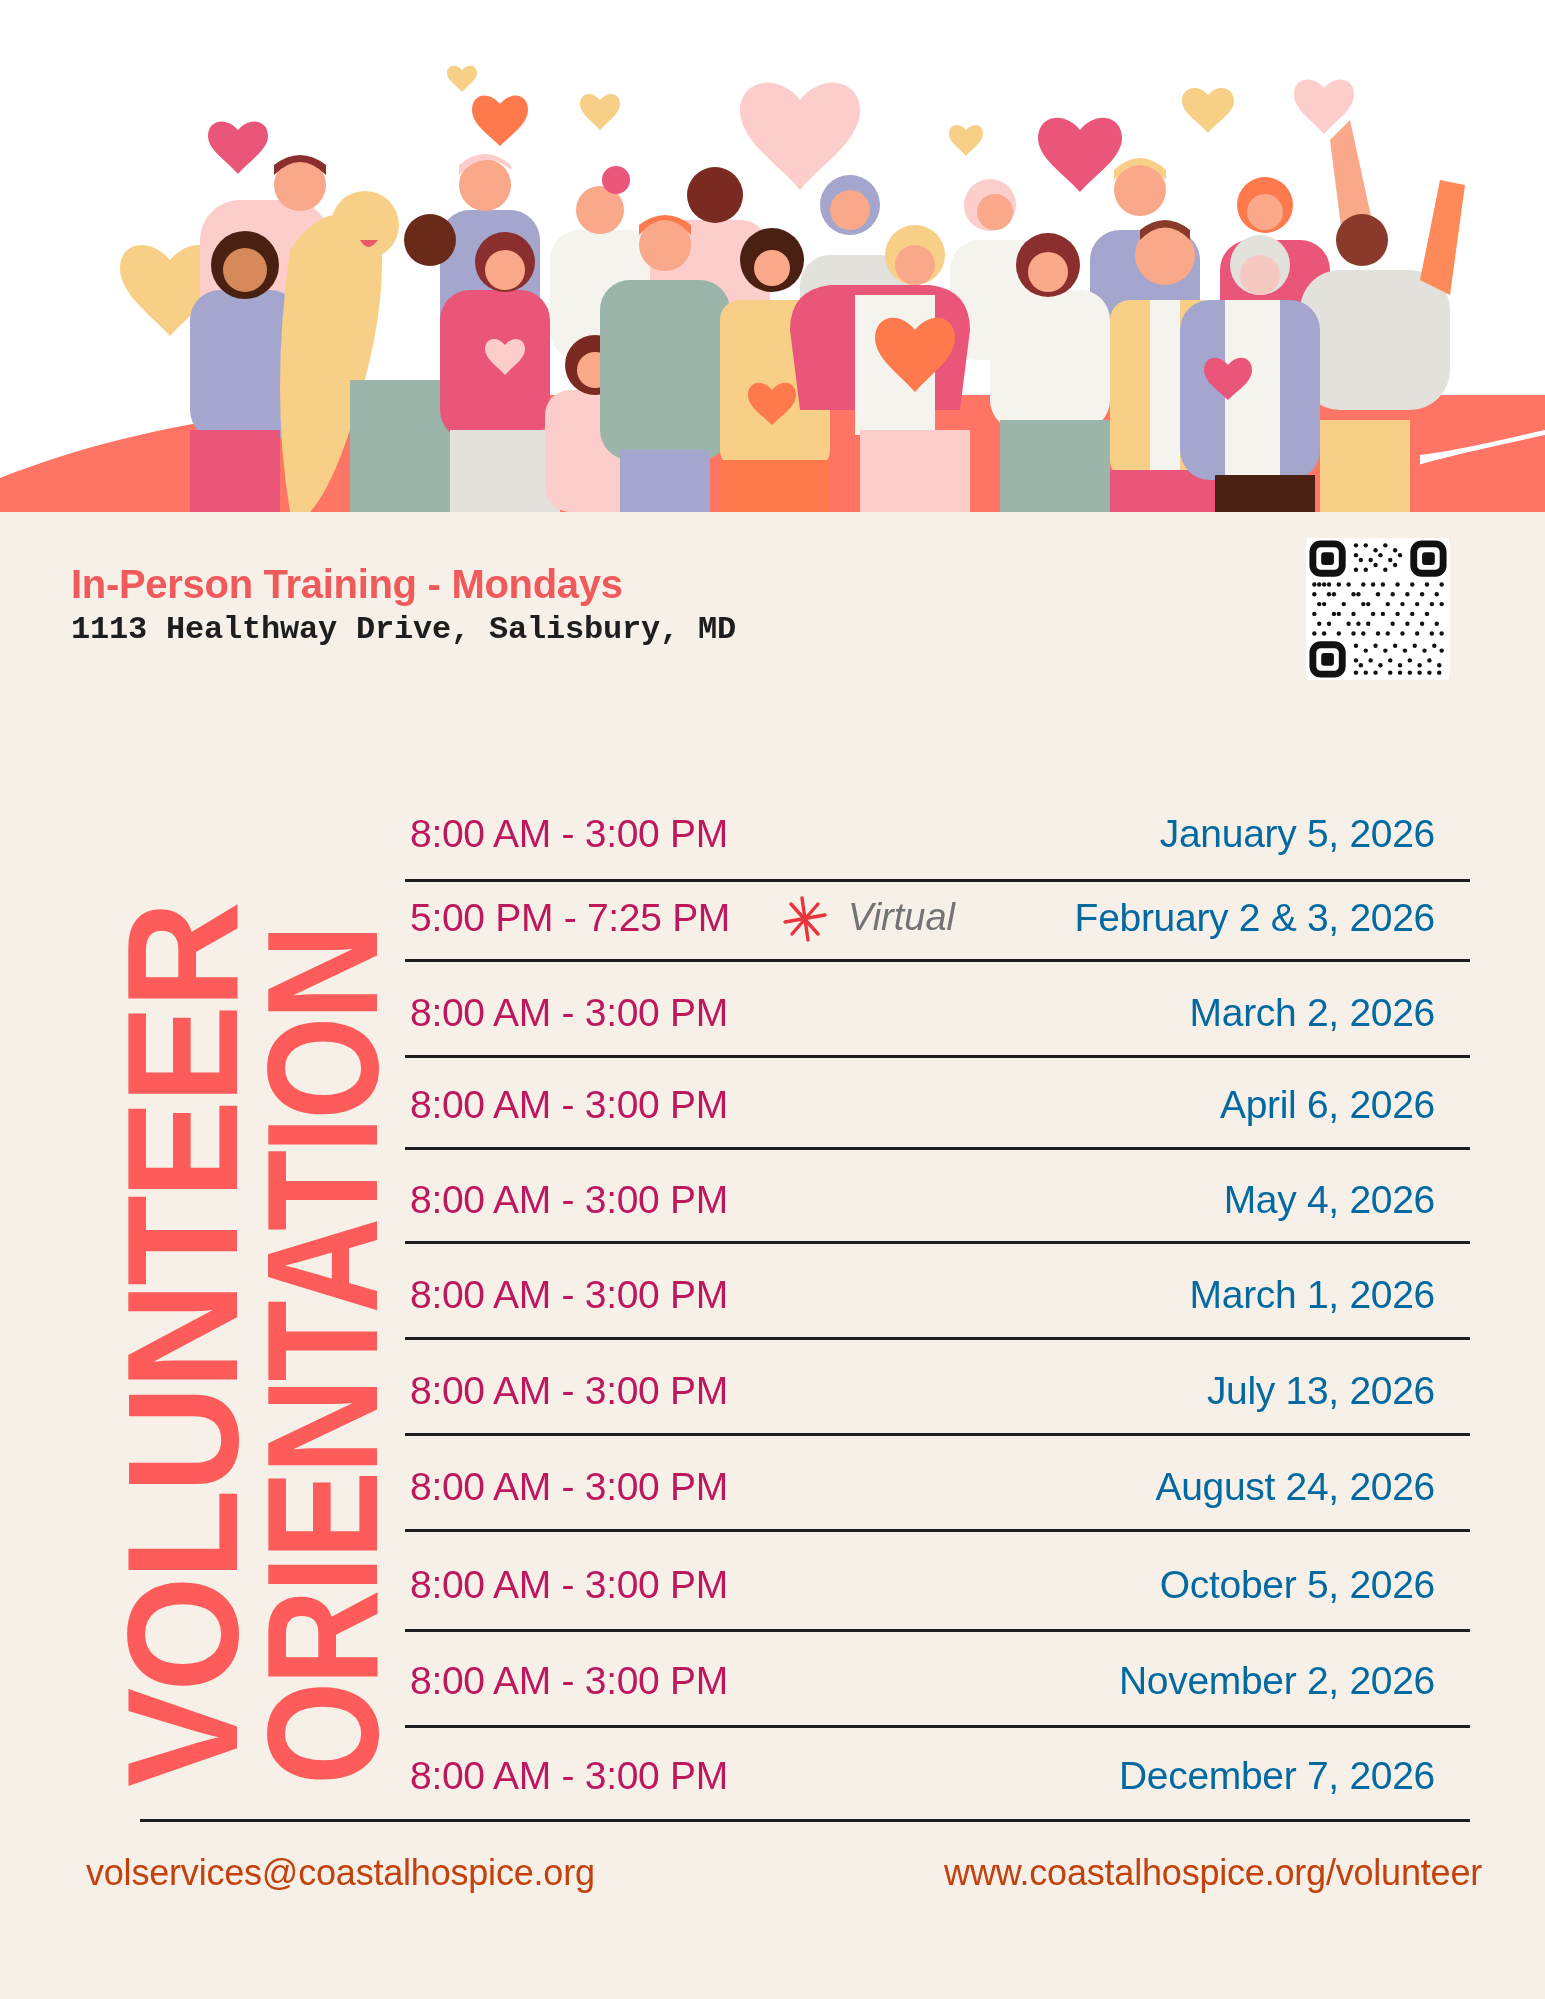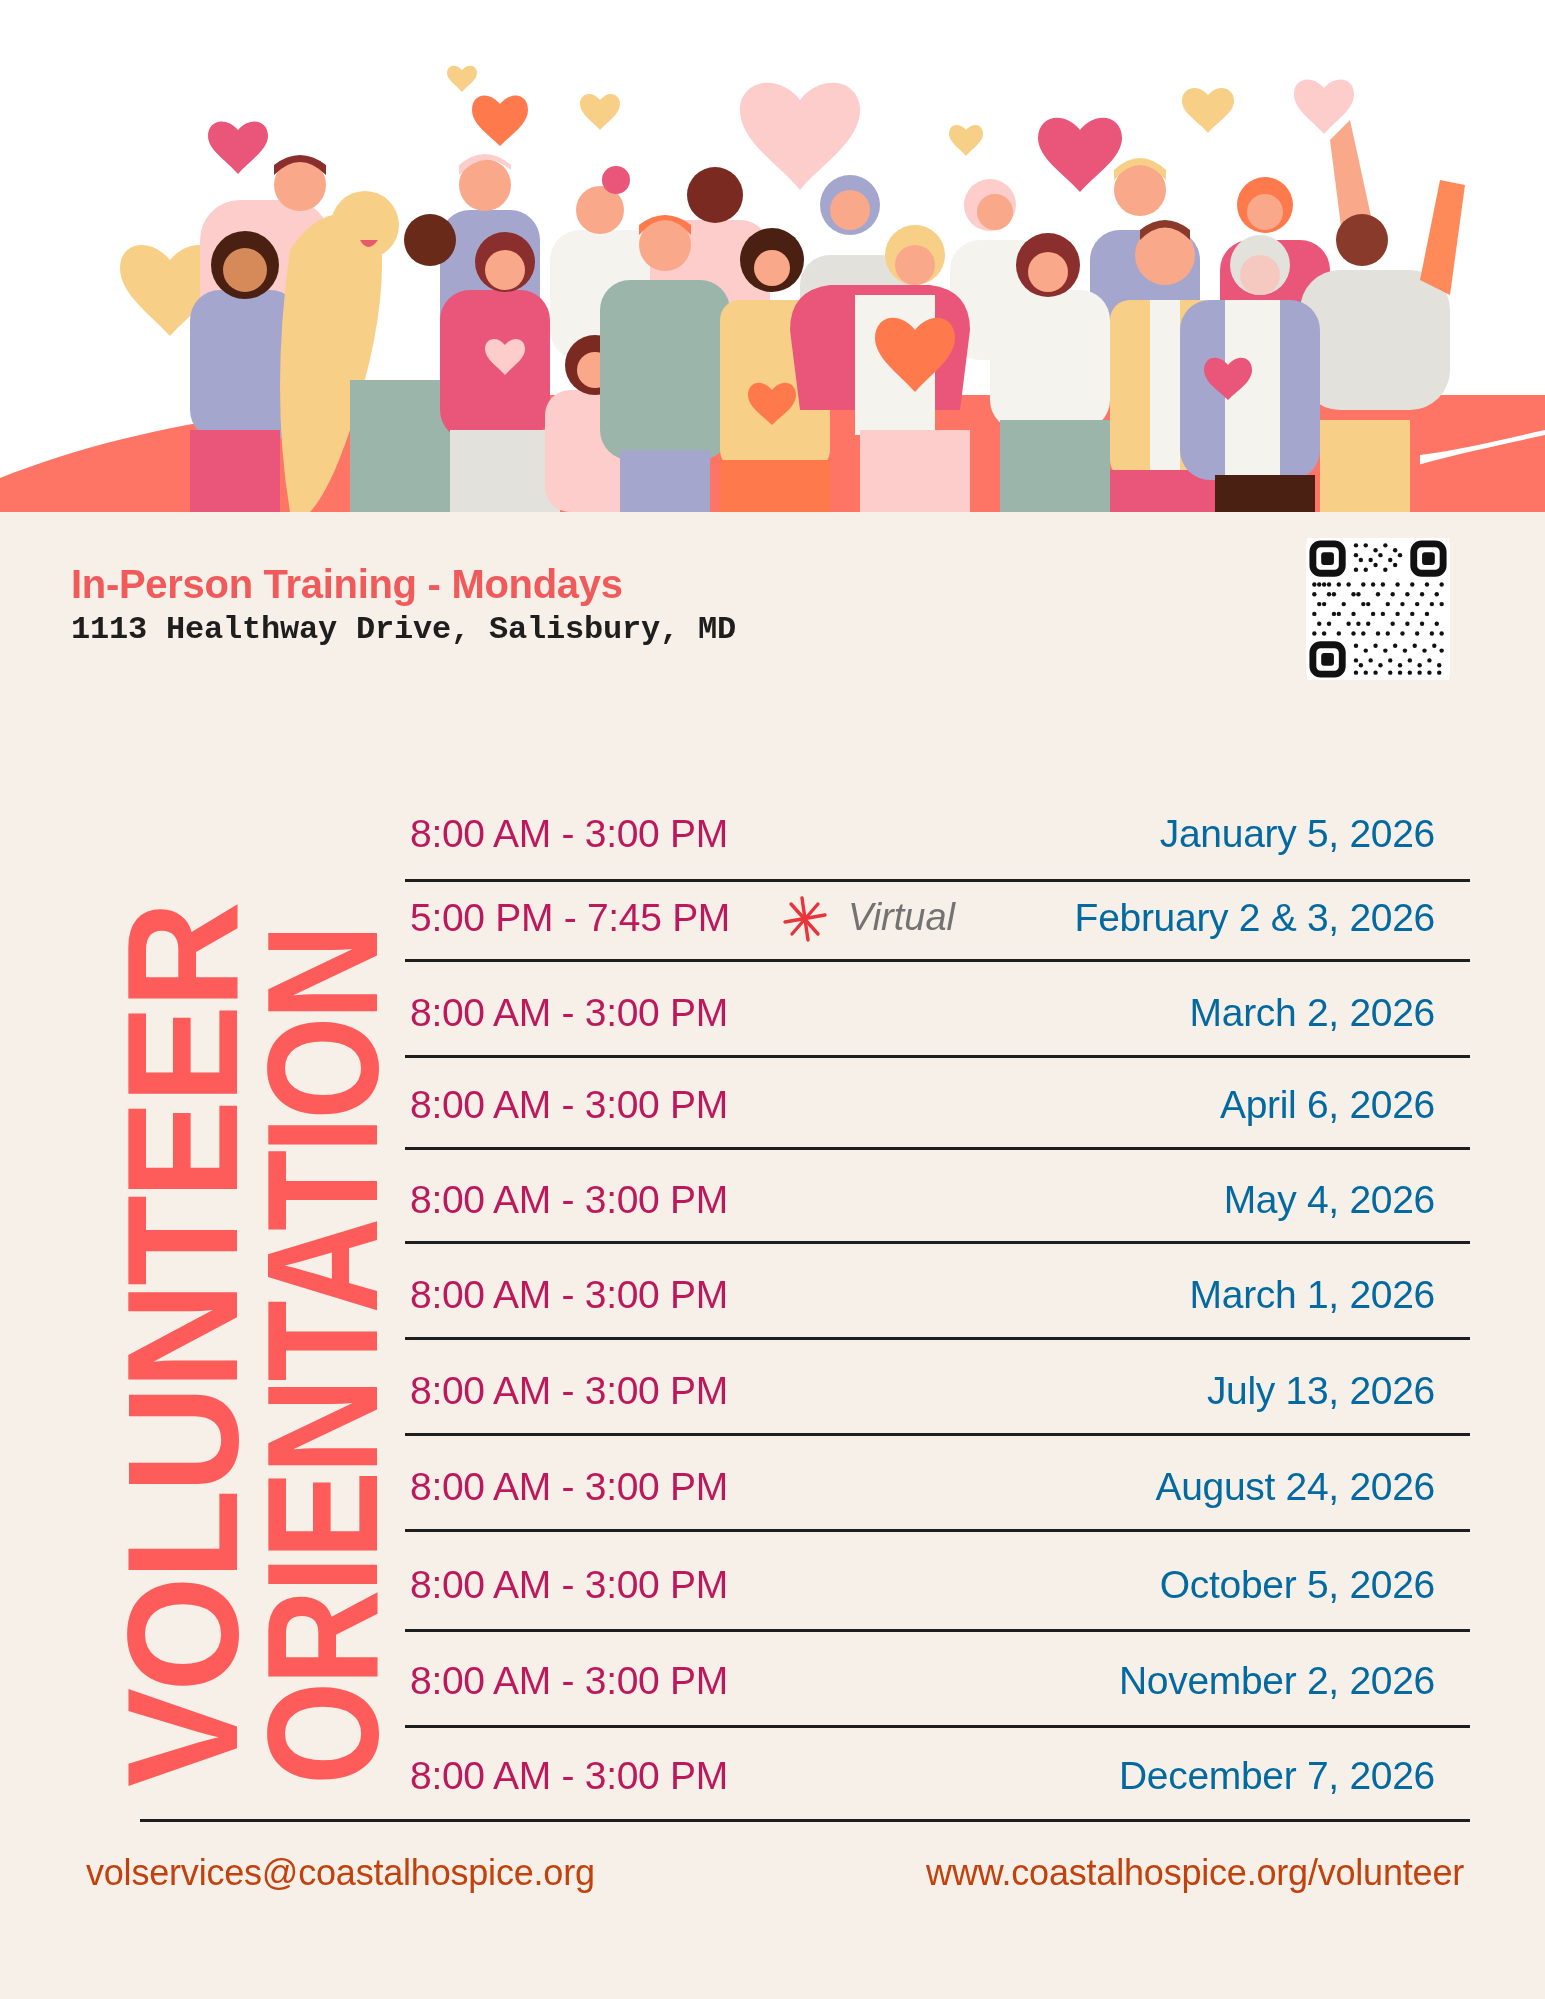--- a/index.html
+++ b/index.html
@@ -260,21 +260,21 @@
 <div class="vt vt2">ORIENTATION</div>
 
 <div class="rows">
   <div class="row" style="top:812px;">
     <span class="time">8:00 AM - 3:00 PM</span>
     <span class="date">January 5, 2026</span>
   </div>
   <div class="rule" style="left:0; top:879px; width:1065px;"></div>
 
   <div class="row" style="top:896px;">
-    <span class="time">5:00 PM - 7:45 PM</span>
+    <span class="time">5:00 PM - 7:25 PM</span>
     <svg class="star" style="top:0px;" viewBox="0 0 46 46">
       <g stroke="#E8343A" stroke-width="3.4" stroke-linecap="round">
         <line x1="20" y1="2" x2="26" y2="44"></line>
         <line x1="3" y1="26" x2="43" y2="19"></line>
         <line x1="9" y1="8" x2="36" y2="38"></line>
         <line x1="36" y1="8" x2="10" y2="38"></line>
       </g>
     </svg>
     <span class="virt">Virtual</span>
     <span class="date">February 2 &amp; 3, 2026</span>
@@ -330,13 +330,13 @@
   <div class="rule" style="left:0; top:1725px; width:1065px;"></div>
 
   <div class="row" style="top:1754px;">
     <span class="time">8:00 AM - 3:00 PM</span>
     <span class="date">December 7, 2026</span>
   </div>
 </div>
 <div class="rule" style="left:140px; top:1819px; width:1330px;"></div>
 
 <div class="footer" style="left:86px;">volservices@coastalhospice.org</div>
-<div class="footer" style="right:81px;">www.coastalhospice.org/volunteer</div>
+<div class="footer" style="right:63px;">www.coastalhospice.org/volunteer</div>
 
 </body></html>

